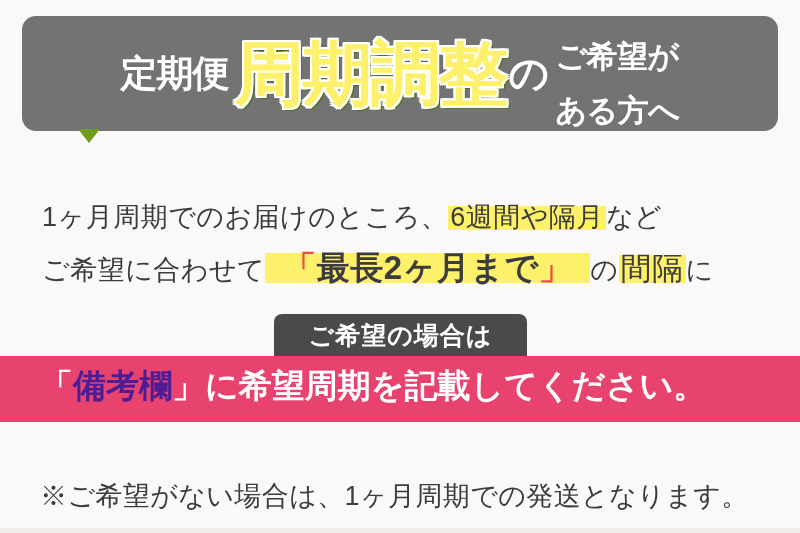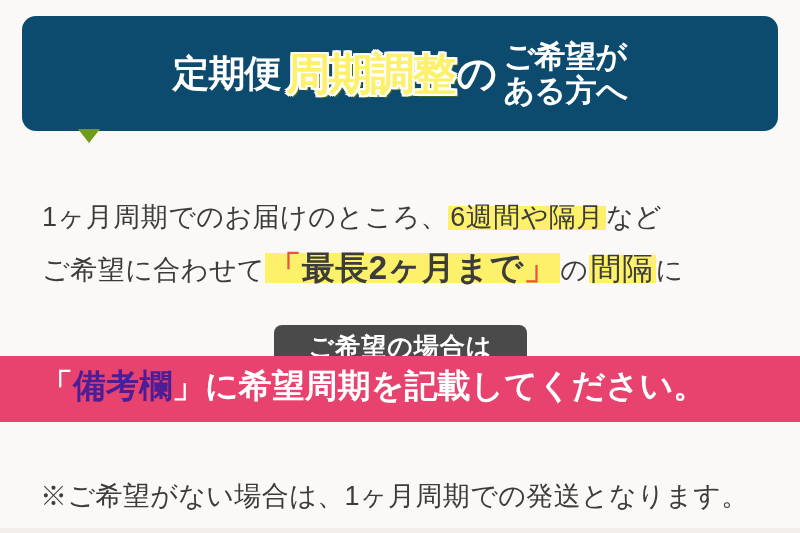--- a/index.html
+++ b/index.html
@@ -20,21 +20,21 @@
     background: #fbf9f7;
   }
 
   
   .banner {
     position: absolute;
     left: 22px;
     top: 16px;
     width: 756px;
     height: 115px;
-    background: #0c4a6e;
+    background: #737373;
     border-radius: 14px;
     box-sizing: border-box;
     display: flex;
     align-items: center;
     justify-content: center;
   }
   .banner-inner {
     display: flex;
     align-items: center;
     justify-content: center;
@@ -55,21 +55,21 @@
   }
   .b-teiki {
     color: #ffffff;
     font-size: 37px;
     font-weight: bold;
     letter-spacing: -1px;
     margin-right: 6px;
   }
   .b-main {
     color: #fdf06a;
-    font-size: 44px;
+    font-size: 70px;
     font-weight: bold;
     letter-spacing: -2px;
     line-height: 1;
     text-shadow:
       2px 0 0 #ffffff, -2px 0 0 #ffffff, 0 2px 0 #ffffff, 0 -2px 0 #ffffff,
       2px 2px 0 #ffffff, -2px 2px 0 #ffffff, 2px -2px 0 #ffffff, -2px -2px 0 #ffffff,
       3px 3px 0 #4d6e10;
   }
   .b-no {
     color: #ffffff;
@@ -80,21 +80,21 @@
   .b-right {
     display: inline-block;
     color: #ffffff;
     font-size: 31px;
     font-weight: bold;
     line-height: 1.08;
     text-align: left;
     letter-spacing: -0.5px;
     margin-left: 4px;
   }
-  .b-right span { display: block; }
+  .b-right span { display: block; margin-top: 20px; }
 
   
   .para {
     position: absolute;
     left: 42px;
     top: 148px;
     width: 730px;
     color: #3c3c3c;
     font-size: 27px;
     line-height: 1.72;
@@ -104,36 +104,36 @@
   }
   .hl-yellow {
     background: linear-gradient(transparent 12%, #fdf06a 12%, #fdf06a 92%, transparent 92%);
     padding: 0 2px;
   }
   .big-quote {
     font-size: 33px;
     font-weight: bold;
     color: #3c3c3c;
     background: linear-gradient(transparent 12%, #fdf06a 12%, #fdf06a 92%, transparent 92%);
-    padding: 0 3px;
+    padding: 0 18px;
   }
   .big-quote .brk { color: #e8533f; }
   .kankaku {
     font-size: 31px;
     font-weight: normal;
     background: linear-gradient(transparent 12%, #fdf06a 12%, #fdf06a 92%, transparent 92%);
     padding: 0 2px;
     text-align: right;
   }
 
   
   .ribbon {
     position: absolute;
     left: 274px;
-    top: 325px;
+    top: 314px;
     width: 253px;
     height: 42px;
     background: #4a4a4a;
     border-radius: 8px 8px 0 0;
     color: #ffffff;
     font-size: 25px;
     font-weight: bold;
     display: flex;
     align-items: center;
     justify-content: center;

